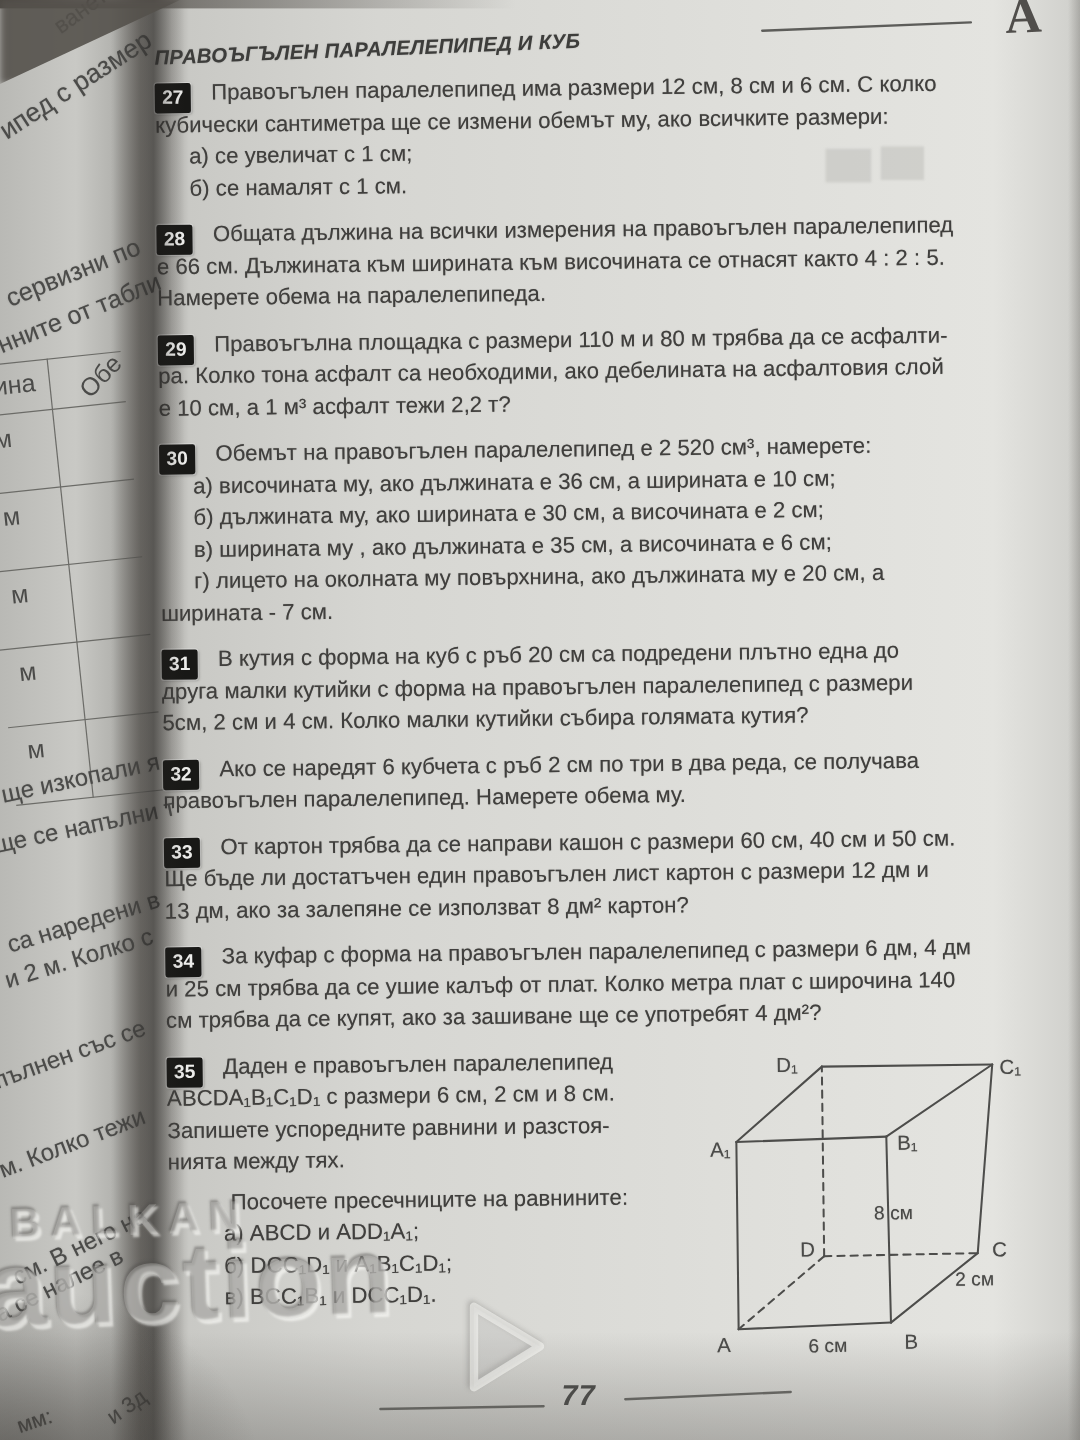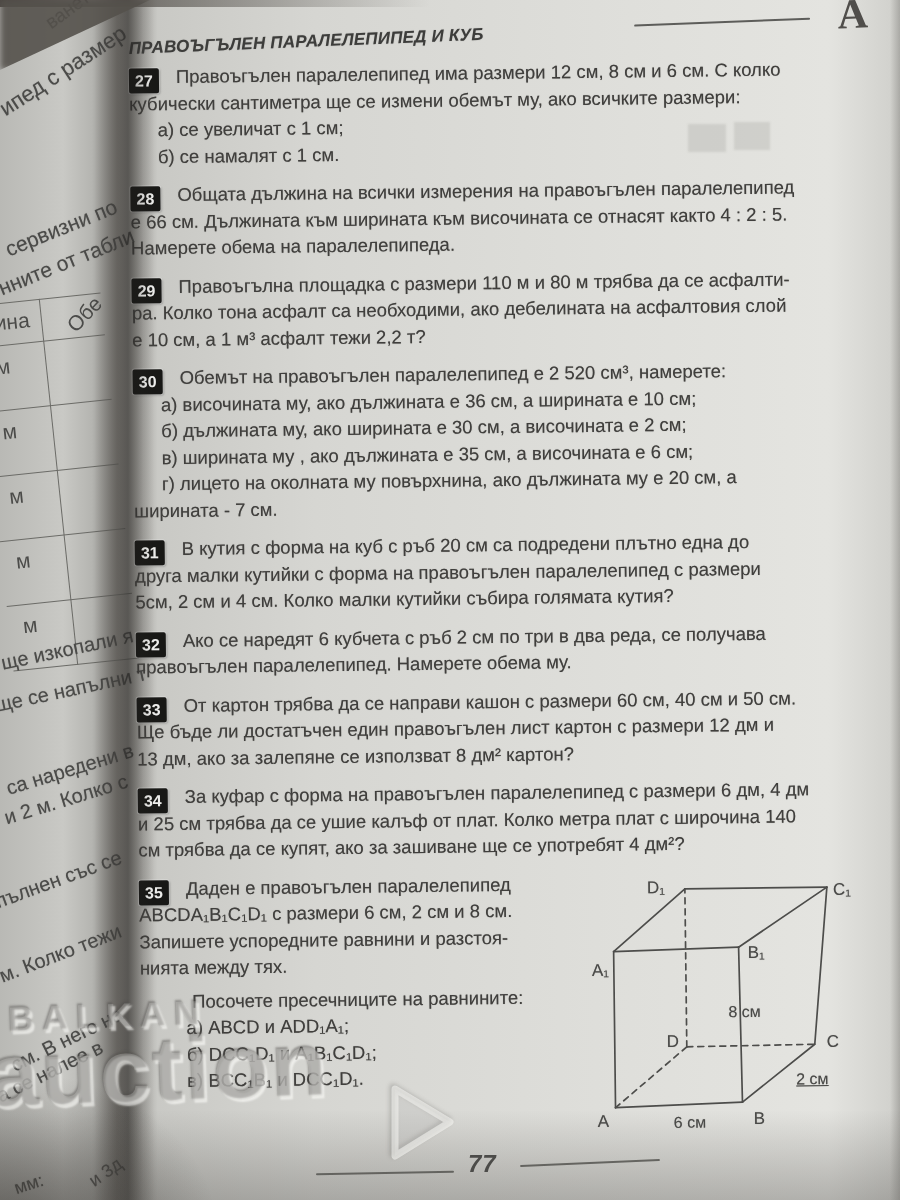--- a/index.html
+++ b/index.html
@@ -213,26 +213,26 @@
 
               <path d="M94,173 L94,15" stroke-dasharray="6 5"></path>
               <path d="M94,173 L22,233" stroke-dasharray="6 5"></path>
               <path d="M94,173 L222,172" stroke-dasharray="6 5"></path>
             </g>
           </svg>
           <span class="vlabel" style="left:4px;top:237px;">A</span>
           <span class="vlabel" style="left:160px;top:236px;">B</span>
           <span class="vlabel" style="left:234px;top:160px;">C</span>
           <span class="vlabel" style="left:74px;top:158px;">D</span>
-          <span class="vlabel" style="left:0px;top:86px;">A₁</span>
+          <span class="vlabel" style="left:0px;top:74px;">A₁</span>
           <span class="vlabel" style="left:156px;top:70px;">B₁</span>
           <span class="vlabel" style="left:242px;top:8px;">C₁</span>
           <span class="vlabel" style="left:56px;top:4px;">D₁</span>
           <span class="dlabel" style="left:136px;top:130px;">8 см</span>
-          <span class="dlabel" style="left:203px;top:198px;text-decoration:underline;">2 см</span>
+          <span class="dlabel" style="left:203px;top:186px;">2 см</span>
           <span class="dlabel" style="left:80px;top:240px;">6 см</span>
         </div>
       </div>
 
     </div>
   </div>
 
   <div class="foot-rule" style="left:316px;top:1172px;width:138px;transform:rotate(-1deg);"></div>
   <div class="page-num">77</div>
   <div class="foot-rule" style="left:520px;top:1162px;width:140px;transform:rotate(-2.5deg);"></div>

